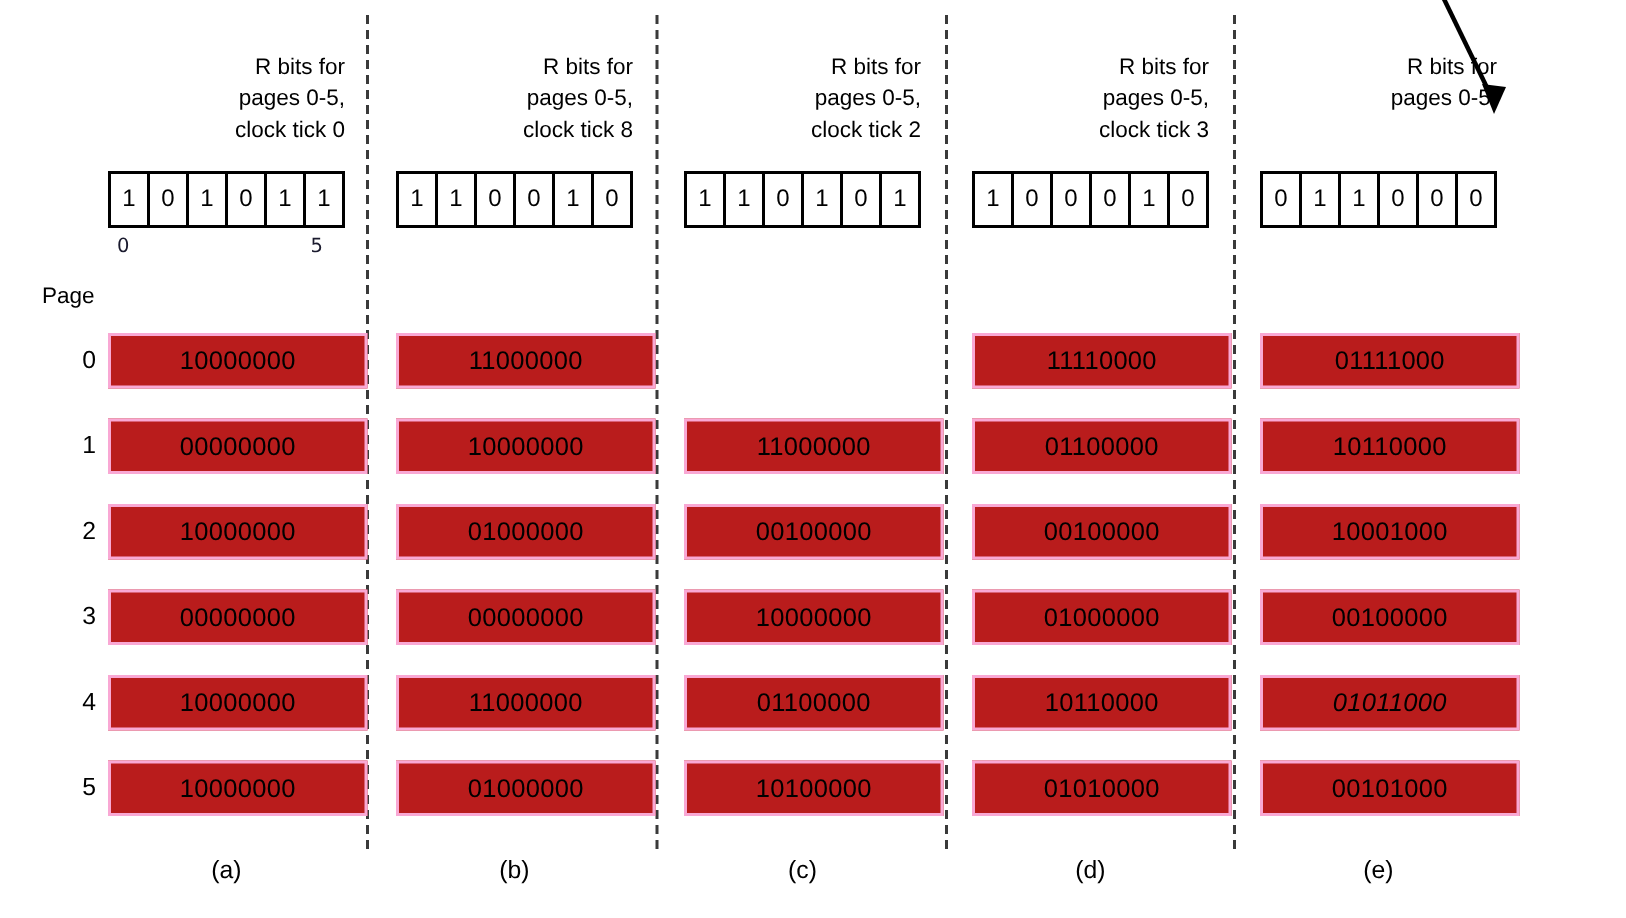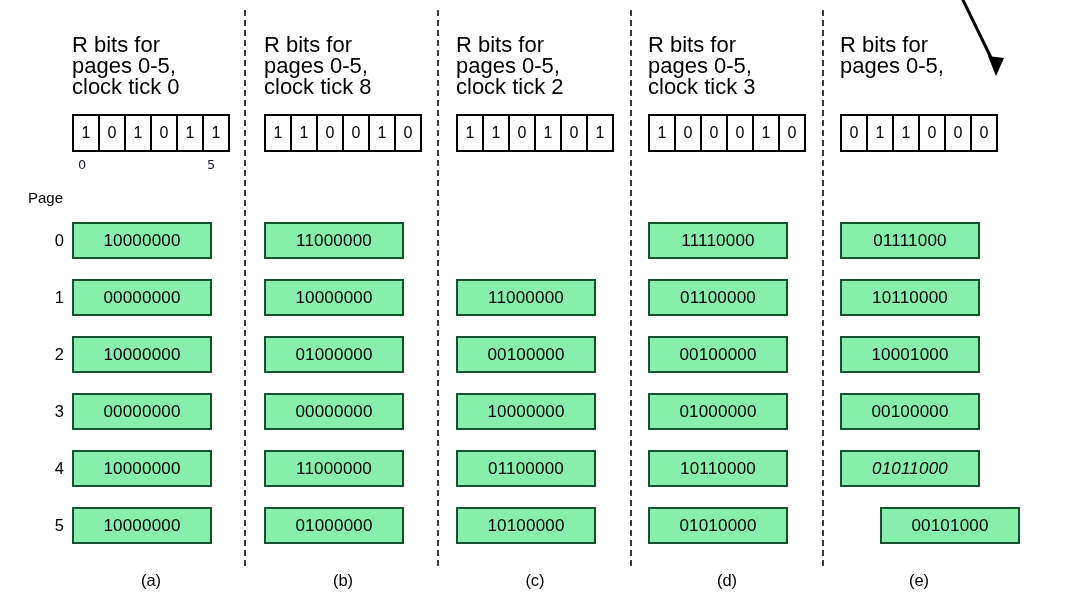--- a/index.html
+++ b/index.html
@@ -27,22 +27,22 @@
     top: 10px;
     width: 0;
     height: 556px;
     border-left: 2px dashed #3a3a3a;
   }
   
   .col-header {
     position: absolute;
     width: 158px;
     top: 34px;
-    text-align: left;
-    font-size: 22px;
+    text-align: right;
+    font-size: 15px;
     line-height: 21px;
     letter-spacing: 0px;
     white-space: pre-line;
   }
   
   .rbits {
     position: absolute;
     top: 114px;
     height: 38px;
     width: 158px;
@@ -83,25 +83,25 @@
     position: absolute;
     left: 40px;
     width: 24px;
     text-align: right;
     font-size: 16.5px;
     line-height: 20px;
   }
   
   .counter-box {
     position: absolute;
-    width: 140px;
+    width: 173px;
     height: 37px;
-    border: 2px solid #14532d;
+    border: 2px solid #f9a8d4;
     box-sizing: border-box;
-    background: #86efac;
+    background: #b91c1c;
     display: flex;
     align-items: center;
     justify-content: center;
     font-size: 17px;
     line-height: 1;
     letter-spacing: 0.2px;
   }
   
   .col-caption {
     position: absolute;
@@ -214,15 +214,15 @@
       <div class="rbit-cell">1</div>
       <div class="rbit-cell">0</div>
       <div class="rbit-cell">0</div>
       <div class="rbit-cell">0</div>
     </div>
     <div class="counter-box" style="left: 840px; top: 222px;">01111000</div>
     <div class="counter-box" style="left: 840px; top: 279px;">10110000</div>
     <div class="counter-box" style="left: 840px; top: 336px;">10001000</div>
     <div class="counter-box" style="left: 840px; top: 393px;">00100000</div>
     <div class="counter-box" style="left: 840px; top: 450px; font-style: italic;">01011000</div>
-    <div class="counter-box" style="left: 840px; top: 507px; margin-left: 40px;">00101000</div>
+    <div class="counter-box" style="left: 840px; top: 507px;">00101000</div>
     <div class="col-caption" style="left: 840px;">(e)</div>
   </div>
 
 </body></html>

